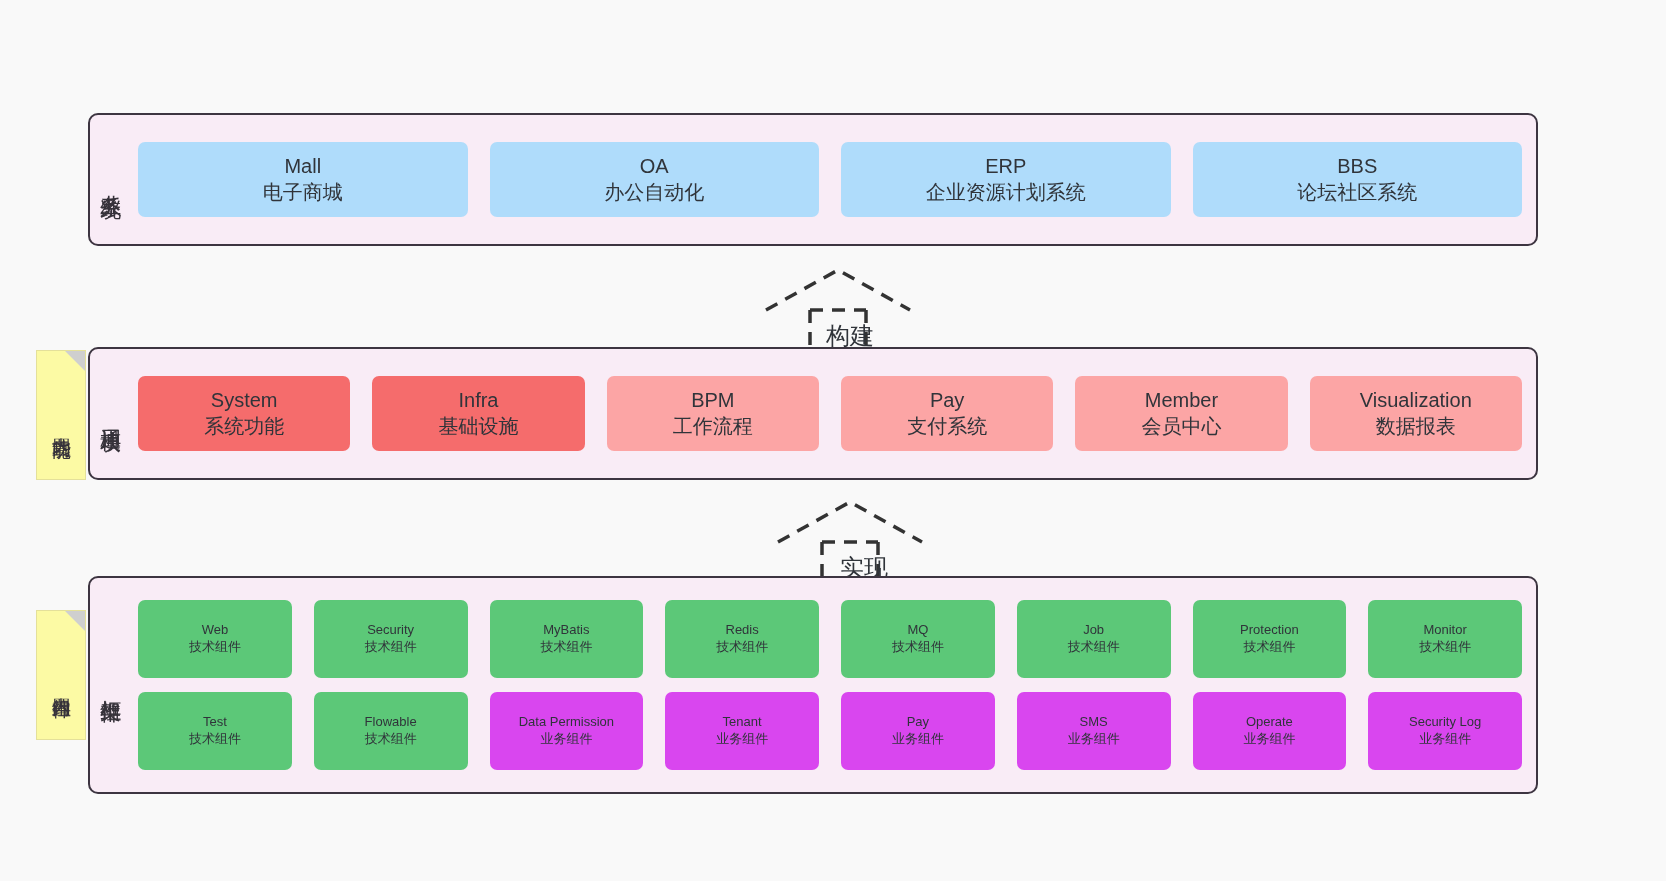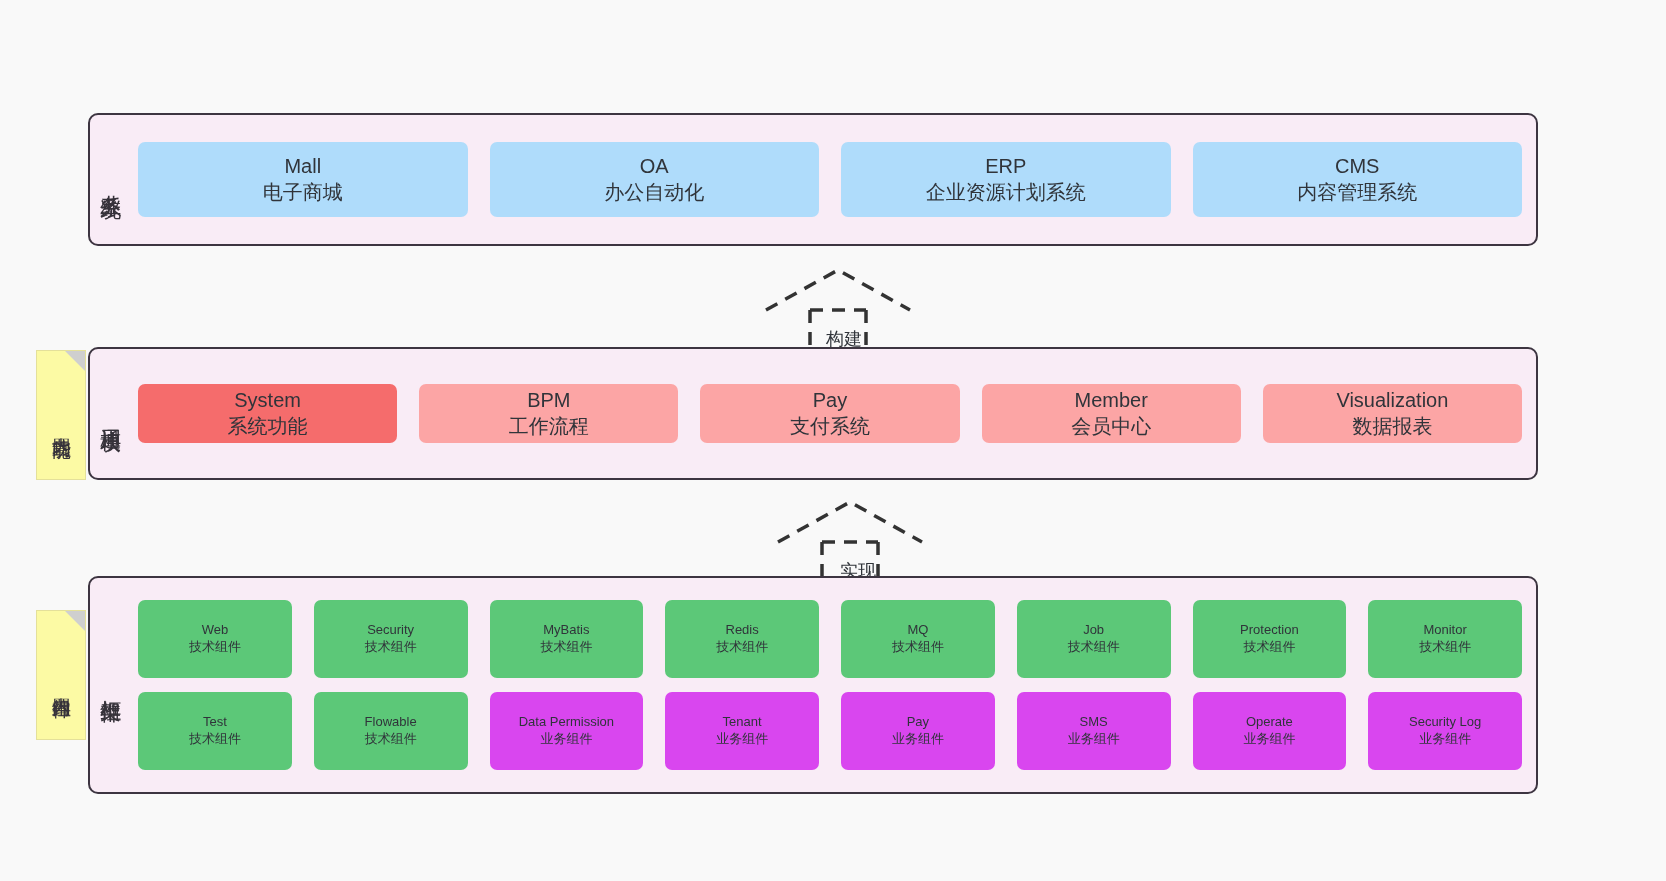--- a/index.html
+++ b/index.html
@@ -100,21 +100,21 @@
     height: 133px;
   }
   #layer-business .card { height: 75px; }
 
   #layer-common {
     left: 88px;
     top: 347px;
     width: 1450px;
     height: 133px;
   }
-  #layer-common .card { height: 59px; }
+  #layer-common .card { height: 75px; }
 
   #layer-framework {
     left: 88px;
     top: 576px;
     width: 1450px;
     height: 218px;
   }
   #layer-framework .layer-body { gap: 14px; }
   #layer-framework .card { height: 78px; font-size: 13px; }
 
@@ -161,21 +161,21 @@
     position: absolute;
     width: 160px;
     height: 96px;
   }
   .arrow svg { display: block; }
   .arrow-label {
     position: absolute;
     left: 50%;
     transform: translateX(-12px);
     bottom: 6px;
-    font-size: 18px;
+    font-size: 24px;
     color: #30343a;
     background: transparent;
     white-space: nowrap;
     line-height: 1;
   }
   #arrow-build  { left: 758px; top: 258px; }
   #arrow-impl   { left: 770px; top: 490px; }
   #arrow-impl .arrow-label { transform: translateX(-10px); }
 </style>
 </head>
@@ -193,22 +193,22 @@
         </div>
         <div class="card c-blue">
           <span class="t1">OA</span>
           <span class="t2">办公自动化</span>
         </div>
         <div class="card c-blue">
           <span class="t1">ERP</span>
           <span class="t2">企业资源计划系统</span>
         </div>
         <div class="card c-blue">
-          <span class="t1">CMS</span>
-          <span class="t2">内容管理系统</span>
+          <span class="t1">BBS</span>
+          <span class="t2">论坛社区系统</span>
         </div>
       </div>
     </div>
   </div>
 
   <div class="arrow" id="arrow-build">
     <svg width="160" height="96" viewBox="0 0 160 96">
       <path d="M 8 52 L 80 12 L 152 52" fill="none" stroke="#333333" stroke-width="3.5" stroke-dasharray="13 9" stroke-linecap="butt"></path>
       <path d="M 52 52 L 52 96" fill="none" stroke="#333333" stroke-width="3.5" stroke-dasharray="13 9"></path>
       <path d="M 108 52 L 108 96" fill="none" stroke="#333333" stroke-width="3.5" stroke-dasharray="13 9"></path>
@@ -223,20 +223,24 @@
   </div>
 
   <div class="layer" id="layer-common">
     <div class="layer-title">通用模块</div>
     <div class="layer-body">
       <div class="row">
         <div class="card c-red">
           <span class="t1">System</span>
           <span class="t2">系统功能</span>
         </div>
+        <div class="card c-red">
+          <span class="t1">Infra</span>
+          <span class="t2">基础设施</span>
+        </div>
         <div class="card c-pink">
           <span class="t1">BPM</span>
           <span class="t2">工作流程</span>
         </div>
         <div class="card c-pink">
           <span class="t1">Pay</span>
           <span class="t2">支付系统</span>
         </div>
         <div class="card c-pink">
           <span class="t1">Member</span>

